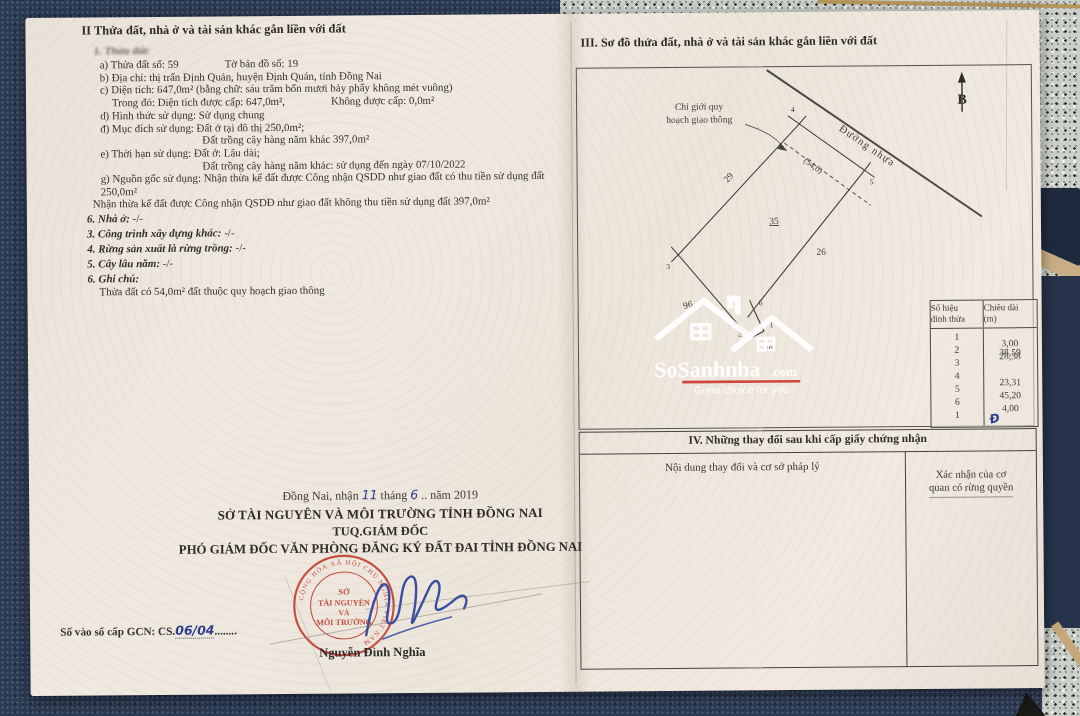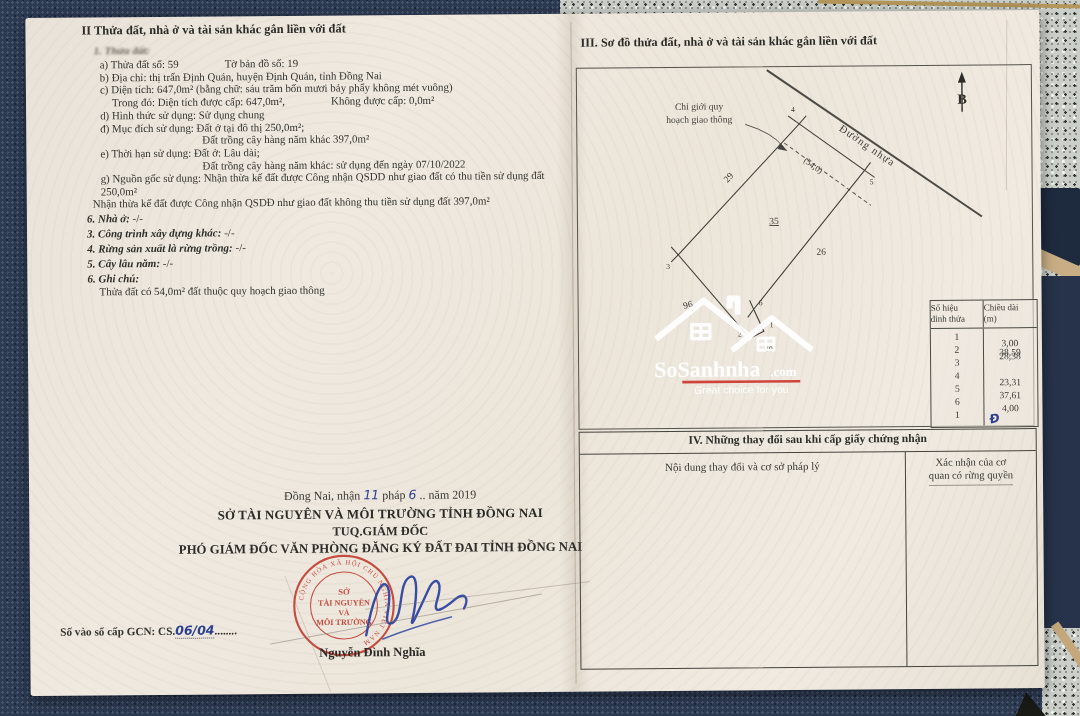--- a/index.html
+++ b/index.html
@@ -88,21 +88,21 @@
   .vt-div{position:absolute;left:52px;top:0;width:1.1px;height:100%;background:#4a4a44;}
   .vnum{position:absolute;left:0;width:52px;text-align:center;font-size:9.6px;}
   .vlen{position:absolute;right:4px;width:46px;text-align:center;font-size:9.6px;}
   .vmark{position:absolute;left:58px;top:83px;font-size:12px;color:#2c3e8f;font-style:italic;font-family:"DejaVu Sans",sans-serif;transform:rotate(-12deg);font-weight:bold;}
 
   .sec4box{position:absolute;left:550px;top:418px;width:456px;height:236px;border:1.3px solid #45443f;color:#3a3935;}
   .s4title{height:19px;border-bottom:1.15px solid #45443f;text-align:center;font-size:11.6px;font-weight:bold;padding-top:2px;color:#2e2d29;}
   .s4cols{display:flex;height:calc(100% - 21px);}
   .s4c1{flex:0 0 325px;border-right:1.15px solid #45443f;text-align:center;padding-top:7px;font-size:11px;}
   .s4c2{flex:1;text-align:center;padding-top:5px;font-size:10.6px;line-height:12.5px;border-bottom:none;}
-  .s4c2 .inner{display:inline-block;border-bottom:1px solid rgba(69,68,63,.5);padding-bottom:3px;}
+  .s4c2 .inner{display:inline-block;border-bottom:1px solid rgba(69,68,63,.5);padding-bottom:3px;margin-top:12px;}
 
   .wm{position:absolute;left:618px;top:276px;width:180px;height:108px;pointer-events:none;}
 
   .creases{position:absolute;left:0;top:0;width:1014px;height:678px;pointer-events:none;}
 </style>
 </head>
 <body>
 
 <div class="granite gr-top"></div>
 <div class="granite gr-right"></div>
@@ -144,21 +144,21 @@
     <div class="numitem"><span>4. Rừng sản xuất là rừng trồng:</span><span class="val"> -/-</span></div>
     <div class="numitem"><span>5. Cây lâu năm:</span><span class="val"> -/-</span></div>
     <div class="numitem"><span>6. Ghi chú:</span><span class="val"></span></div>
     <div class="note-line">Thửa đất có 54,0m² đất thuộc quy hoạch giao thông</div>
   </div>
 
   <div class="sigblock">
     <div class="dateline">
       <span>Đồng Nai, nhận</span>
       <span class="hand">11</span>
-      <span>pháp</span>
+      <span>tháng</span>
       <span class="hand">6</span>
       <span>.. năm 2019</span>
     </div>
     <div class="org">SỞ TÀI NGUYÊN VÀ MÔI TRƯỜNG TỈNH ĐỒNG NAI</div>
     <div class="role1">TUQ.GIÁM ĐỐC</div>
     <div class="role2">PHÓ GIÁM ĐỐC VĂN PHÒNG ĐĂNG KÝ ĐẤT ĐAI TỈNH ĐỒNG NAI</div>
   </div>
 
   <svg class="stamp" viewBox="0 0 100 100">
     <defs>
@@ -249,21 +249,21 @@
       <span class="vnum" style="top:15px">2</span>
       <span class="vnum" style="top:28px">3</span>
       <span class="vnum" style="top:41px">4</span>
       <span class="vnum" style="top:54px">5</span>
       <span class="vnum" style="top:67px">6</span>
       <span class="vnum" style="top:80px">1</span>
       <span class="vlen" style="top:9px">3,00</span>
       <span class="vlen" style="top:22px">28,38</span>
       <span class="vlen" style="top:18px">38,59</span>
       <span class="vlen" style="top:48px">23,31</span>
-      <span class="vlen" style="top:61px">37,61</span>
+      <span class="vlen" style="top:61px">45,20</span>
       <span class="vlen" style="top:74px">4,00</span>
       <span class="vmark">Đ</span>
     </div>
   </div>
 
   <div class="sec4box">
     <div class="s4title">IV. Những thay đổi sau khi cấp giấy chứng nhận</div>
     <div class="s4cols">
       <div class="s4c1">Nội dung thay đổi và cơ sở pháp lý</div>
       <div class="s4c2">

